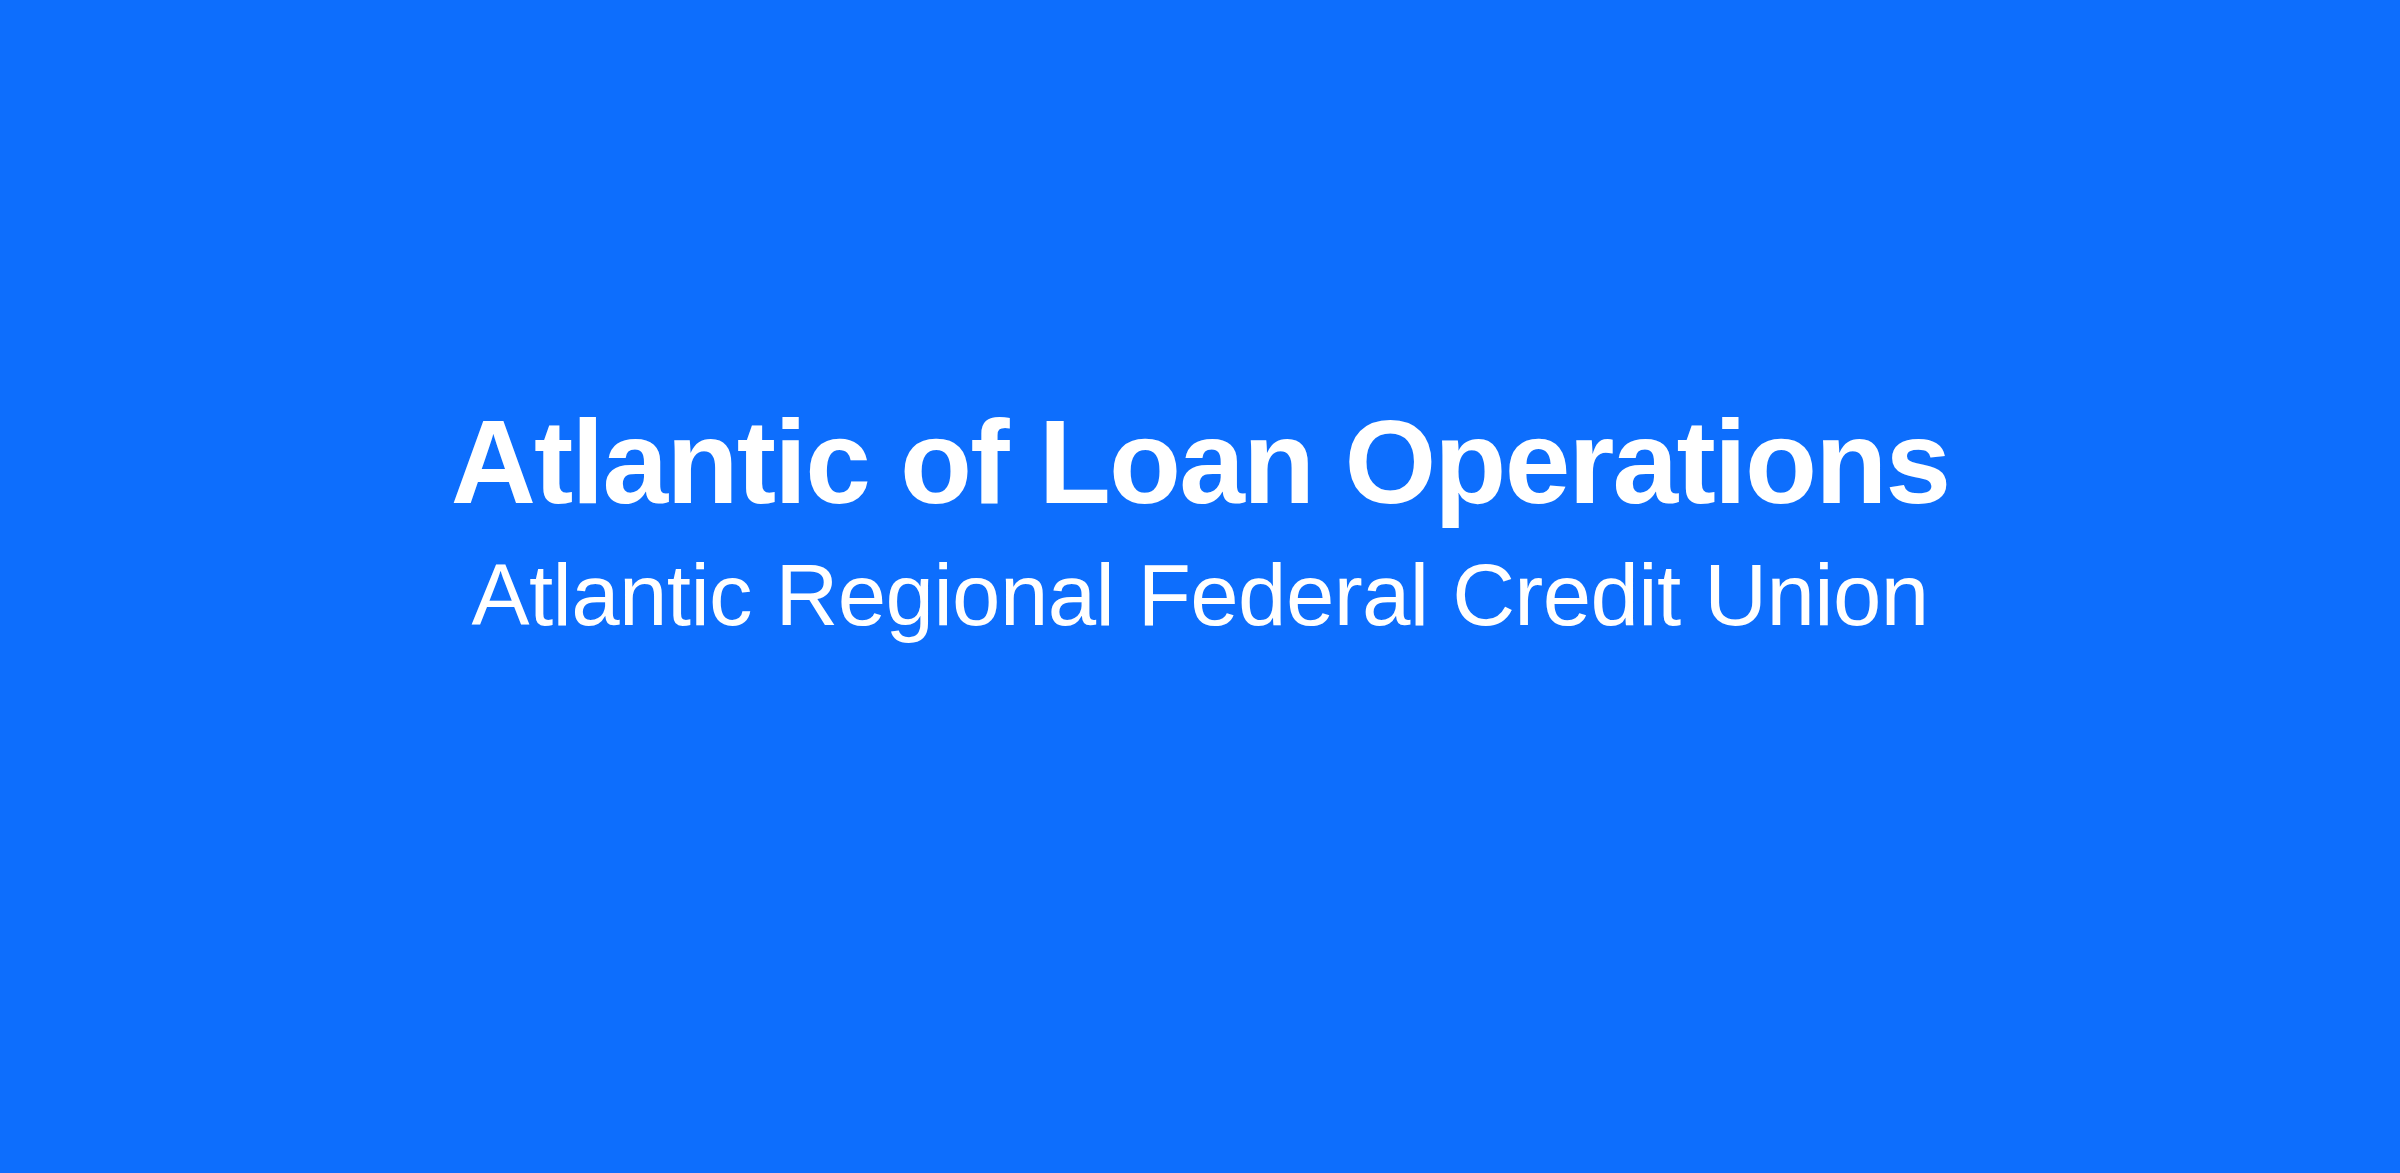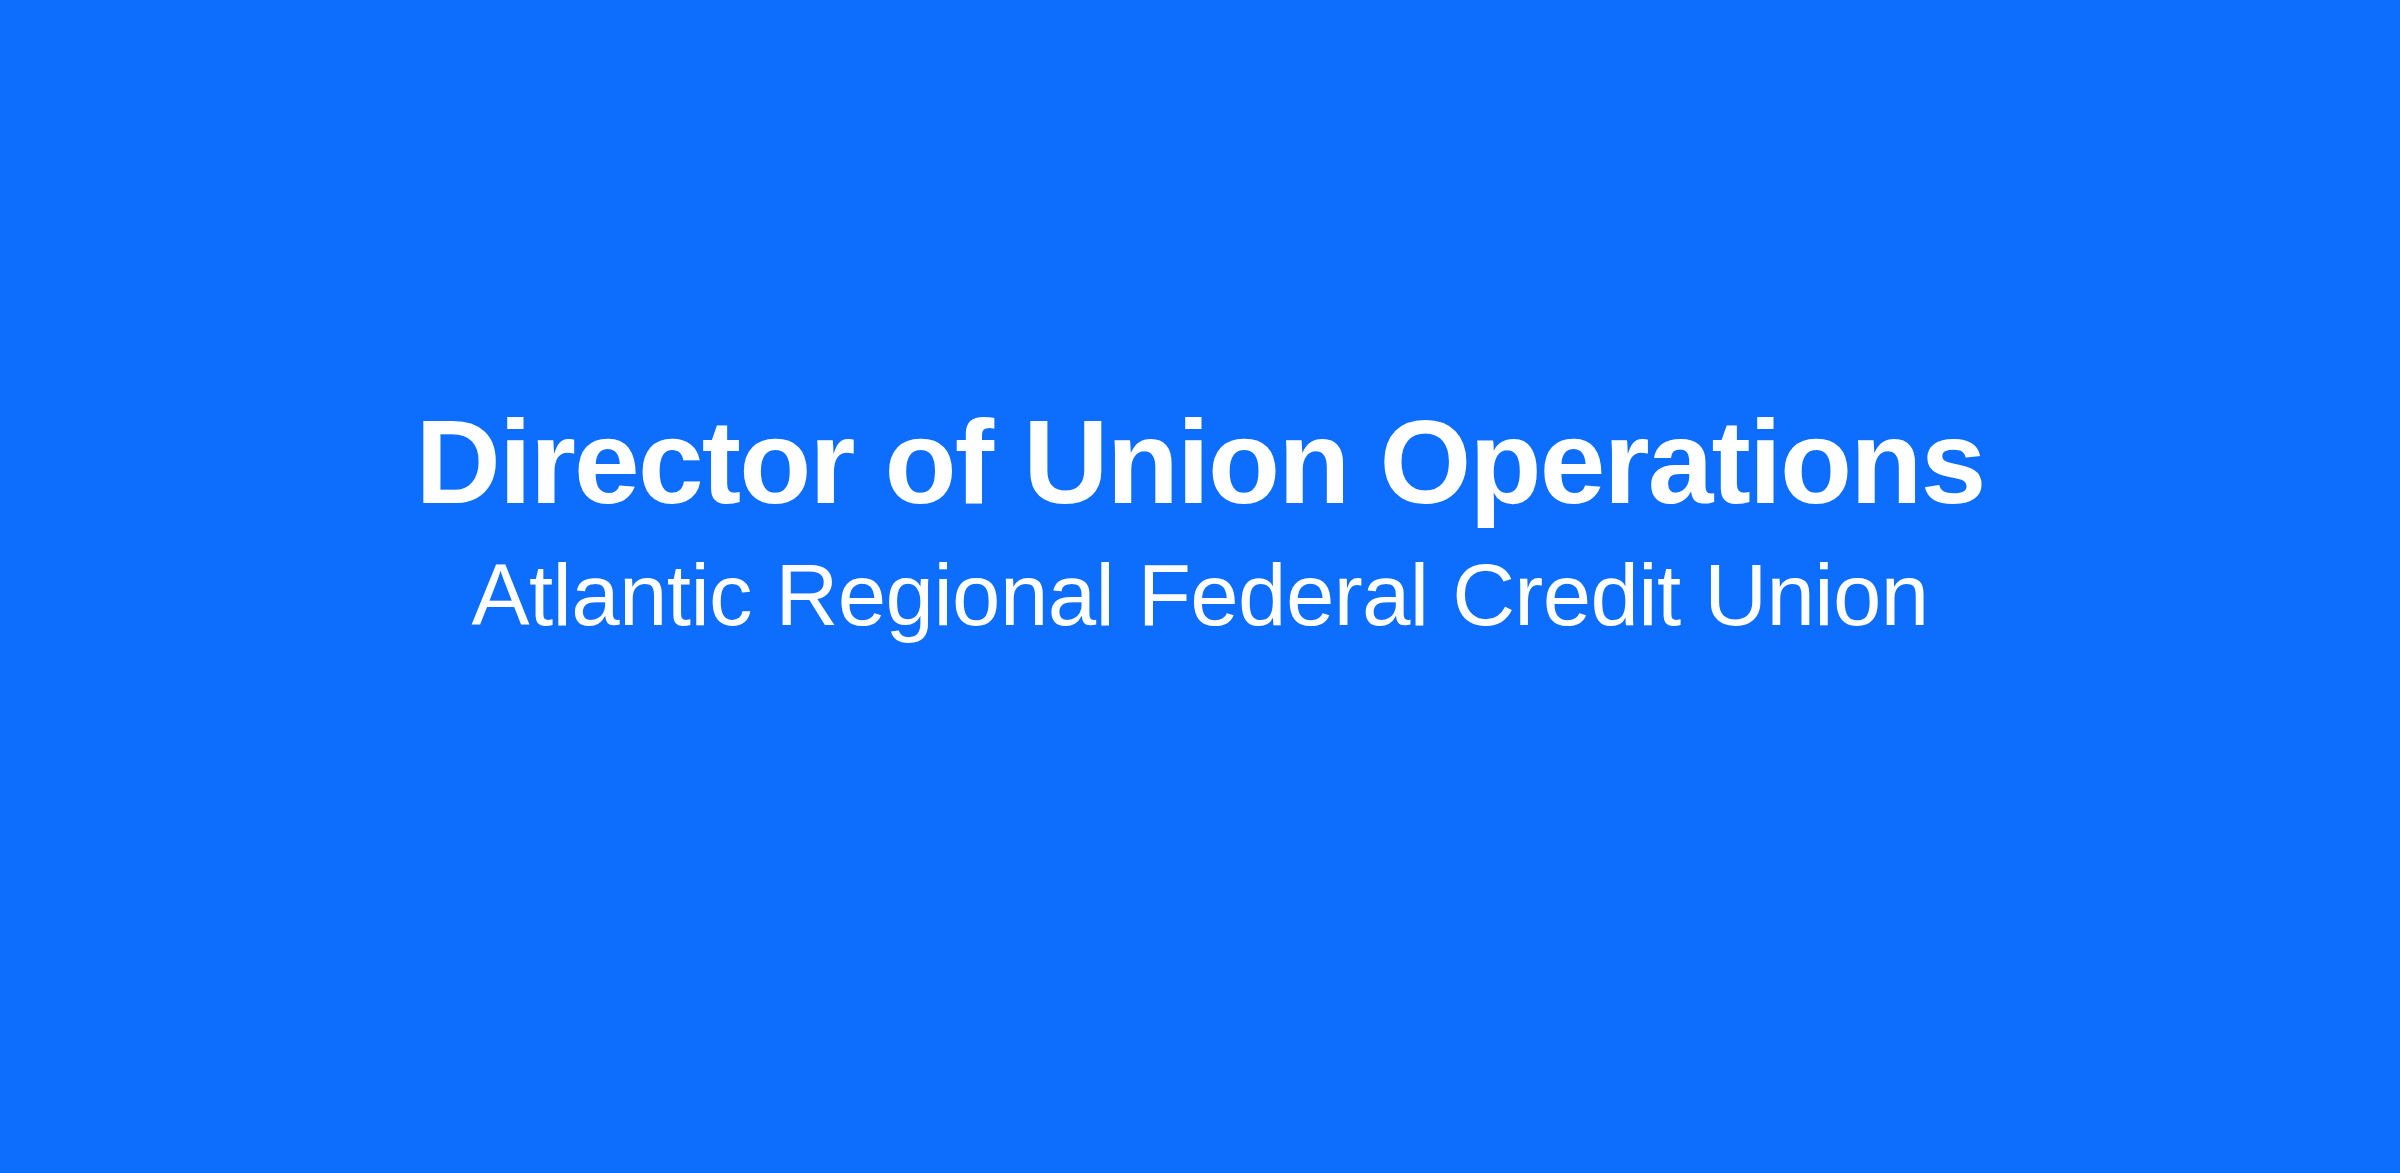--- a/index.html
+++ b/index.html
@@ -63,16 +63,16 @@
     letter-spacing: -0.6px;
     color: #ffffff;
     white-space: nowrap;
   }
 </style>
 </head>
 <body>
 
 <div class="slide">
   <div class="title-block">
-    <div class="headline">Director of Union Operations</div>
+    <div class="headline">Atlantic of Loan Operations</div>
     <div class="subheadline">Atlantic Regional Federal Credit Union</div>
   </div>
 </div>
 
 </body></html>

